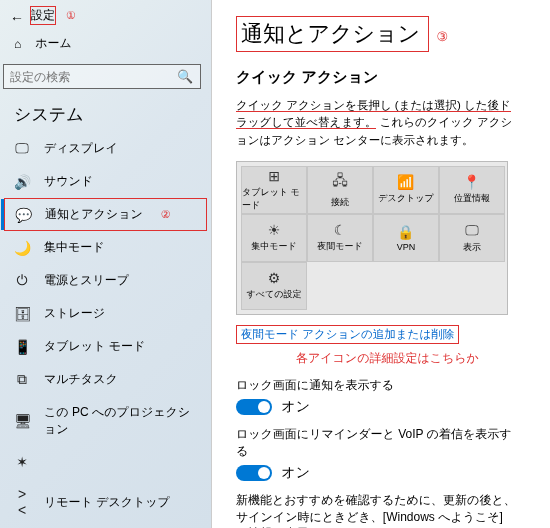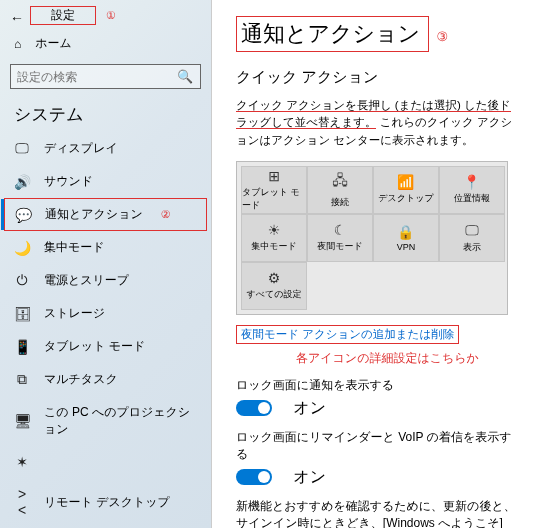--- a/index.html
+++ b/index.html
@@ -24,34 +24,34 @@
   .sb-head {
     display: flex;
     align-items: center;
     gap: 6px;
     padding: 6px 10px 4px 10px;
     font-size: 12px;
   }
   .back-arrow { font-size: 14px; cursor: pointer; }
   .sb-title-wrap {
     border: 1px solid #de3030;
-    padding: 0 20px;
+    padding: 0 0;
     display: inline-flex;
     align-items: center;
     gap: 2px;
   }
   .sb-home {
     display: flex;
     align-items: center;
     gap: 14px;
     padding: 6px 14px;
     cursor: pointer;
   }
   .search-box {
-    margin: 6px 10px 10px 10px;
+    margin: 6px 10px 10px 3px;
     border: 1px solid #666;
     height: 28px;
     display: flex;
     align-items: center;
     padding: 4px 6px;
     background: rgba(255,255,255,0.4);
   }
   .search-box input {
     border: none; outline: none; background: transparent;
     flex: 1; font-size: 12px;
@@ -97,21 +97,21 @@
   }
   .ct-title {
     font-size: 22px;
     font-weight: 400;
     border: 1px solid #de3030;
     display: inline-block;
     padding: 2px 8px 2px 4px;
   }
   .ct-sub {
     font-size: 15px;
-    font-weight: 400;
+    font-weight: 700;
     margin-top: 16px;
   }
   .blurb {
     font-size: 11.5px;
     margin-top: 10px;
     line-height: 1.5;
   }
   .blurb .underlined { border-bottom: 1px solid #de3030; }
   .qa-grid {
     margin-top: 12px;
@@ -169,22 +169,22 @@
     content: "";
     position: absolute;
     right: 2px; top: 2px;
     width: 12px; height: 12px;
     border-radius: 50%;
     background: #fff;
   }
   .toggle-label {
     display: inline-block;
     vertical-align: middle;
-    margin-left: 18px;
-    font-size: 16px;
+    margin-left: 6px;
+    font-size: 14px;
     margin-top: 4px;
   }
   .sec-head2 {
     font-size: 15px;
     font-weight: 600;
     margin-top: 16px;
   }
 </style>
 </head>
 <body>

